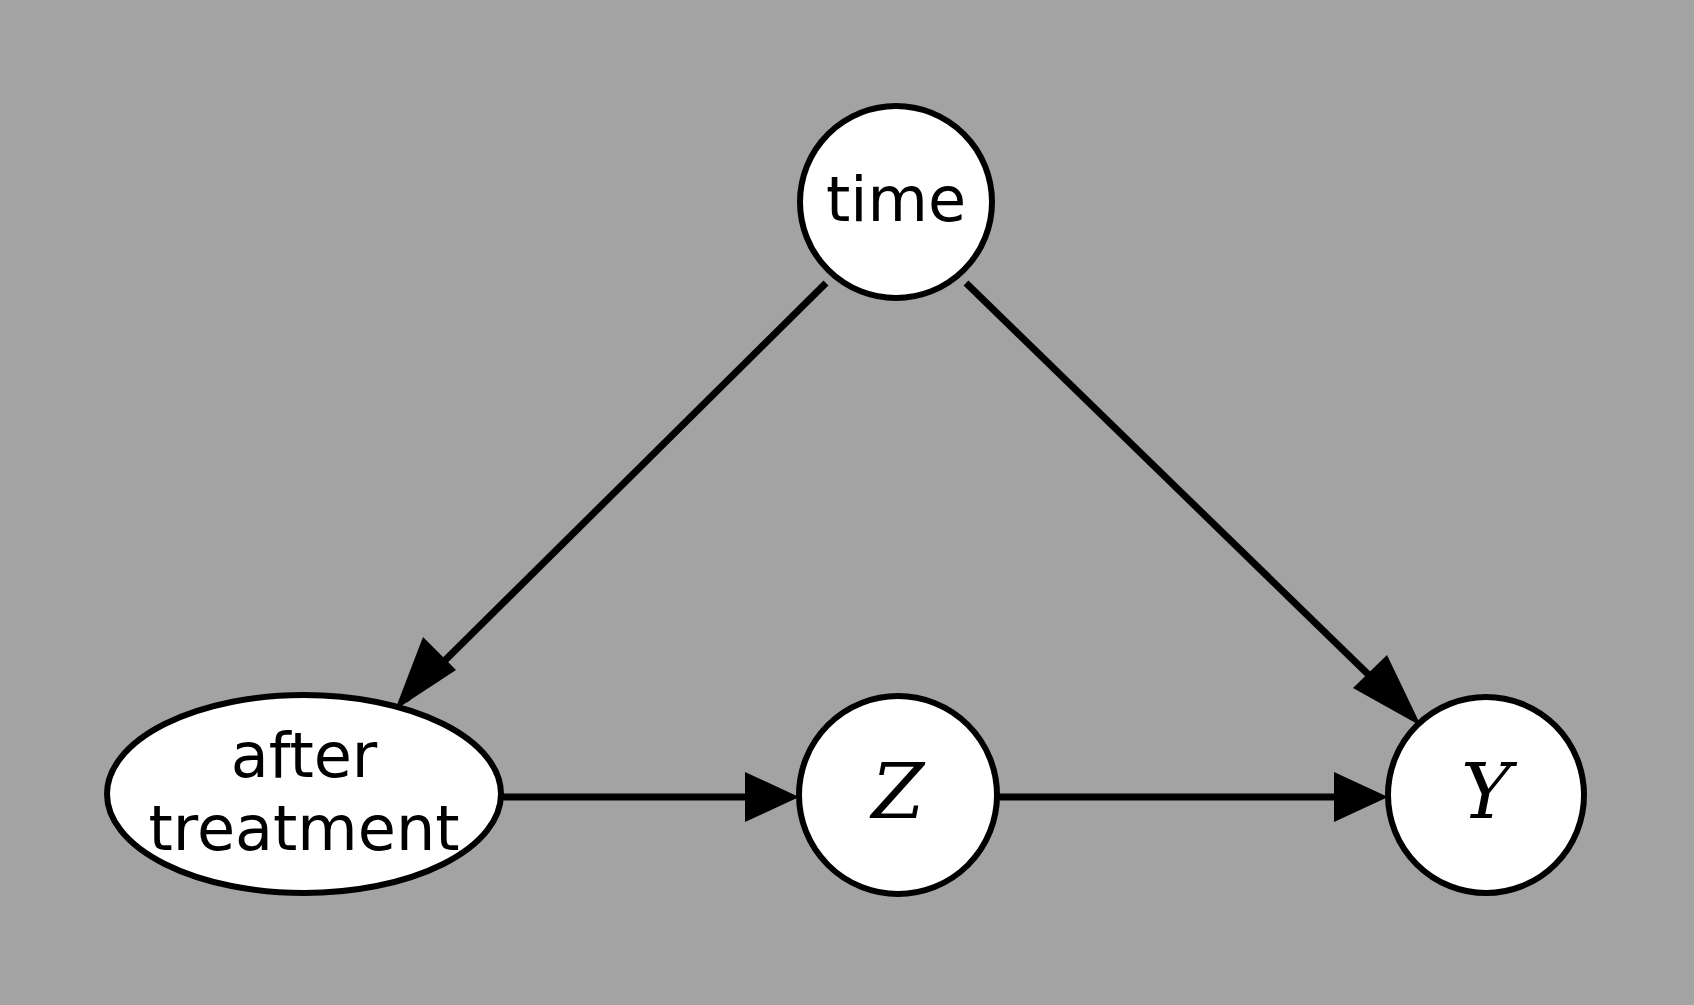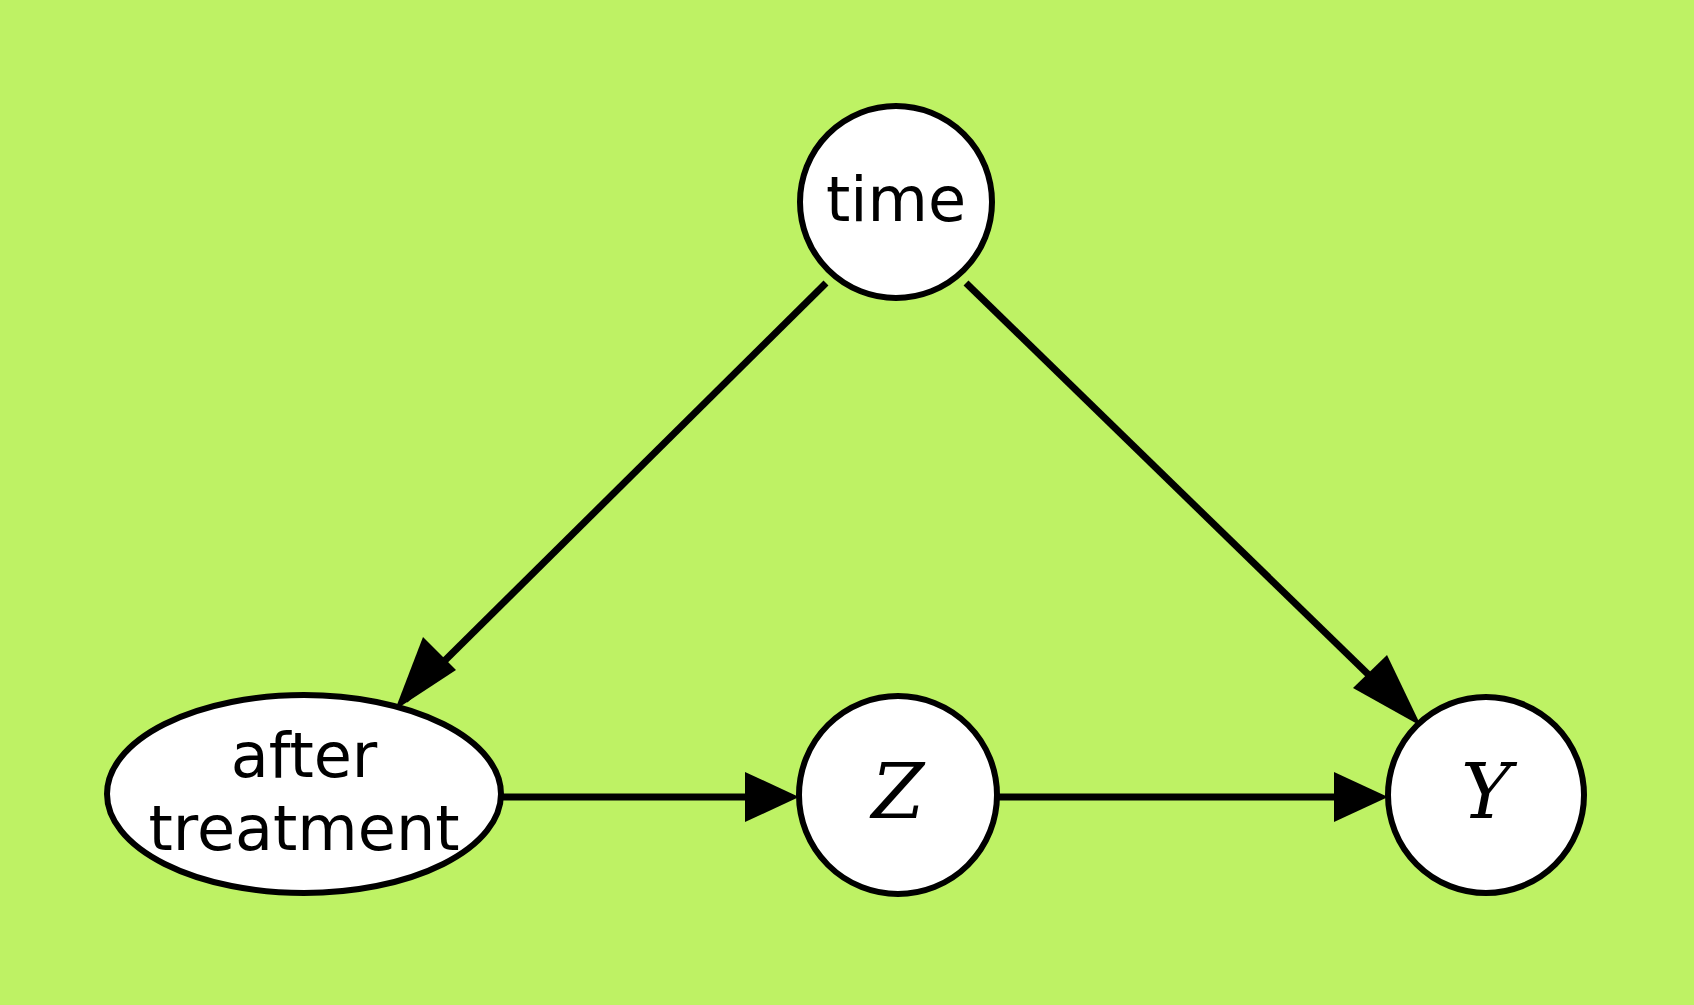--- a/index.html
+++ b/index.html
@@ -11,21 +11,21 @@
   body {
     width: 1694px;
     height: 1005px;
     font-family: "DejaVu Sans", sans-serif;
     overflow: hidden;
   }
   #diagram-root {
     position: relative;
     width: 1694px;
     height: 1005px;
-    background: #bef264;
+    background: #a3a3a3;
   }
   svg#dag-canvas {
     position: absolute;
     top: 0;
     left: 0;
     width: 1694px;
     height: 1005px;
     display: block;
   }
   .node-shape {

